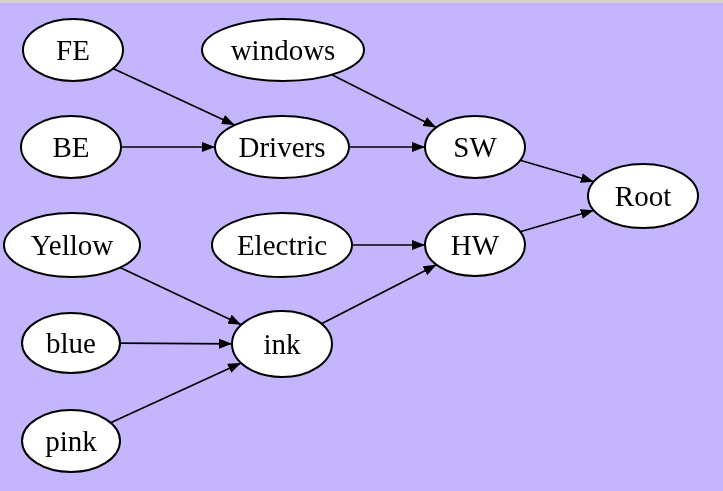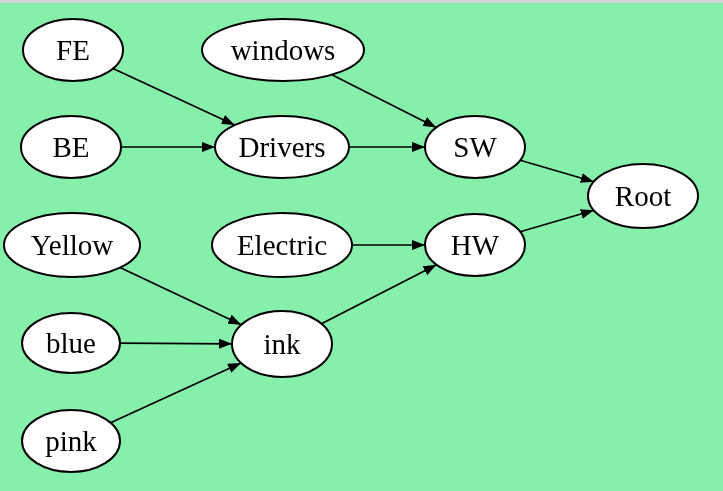--- a/index.html
+++ b/index.html
@@ -34,21 +34,21 @@
     left: 0;
     z-index: 1;
   }
   .graph-svg text {
     font-family: "Liberation Serif", "DejaVu Serif", serif;
   }
 </style>
 </head>
 <body>
 
-<div class="screen" style="background: #86efac;">
+<div class="screen" style="background: #c4b5fd;">
   <div class="top-border" style="background: rgb(210, 210, 210);"></div>
   <svg class="graph-svg" width="723" height="491" viewBox="0 0 723 491" xmlns="http://www.w3.org/2000/svg">
       <defs>
         <marker id="arrowhead" markerWidth="14" markerHeight="10" refX="13" refY="5" orient="auto" markerUnits="userSpaceOnUse">
           <path d="M0,0 L13,5 L0,10 Z" fill="#000000"></path>
         </marker>
       </defs>
       <line x1="113.0" y1="68.6" x2="234.7" y2="125.0" stroke="#000000" stroke-width="1.7" marker-end="url(#arrowhead)"></line>
       <line x1="121.0" y1="147.0" x2="215.0" y2="147.0" stroke="#000000" stroke-width="1.7" marker-end="url(#arrowhead)"></line>
       <line x1="331.9" y1="74.7" x2="436.2" y2="127.4" stroke="#000000" stroke-width="1.7" marker-end="url(#arrowhead)"></line>

